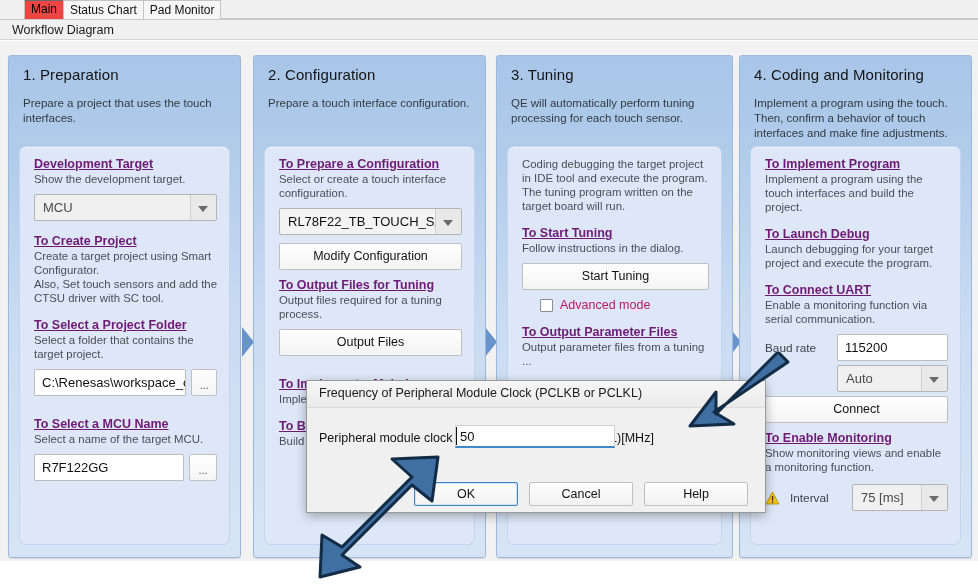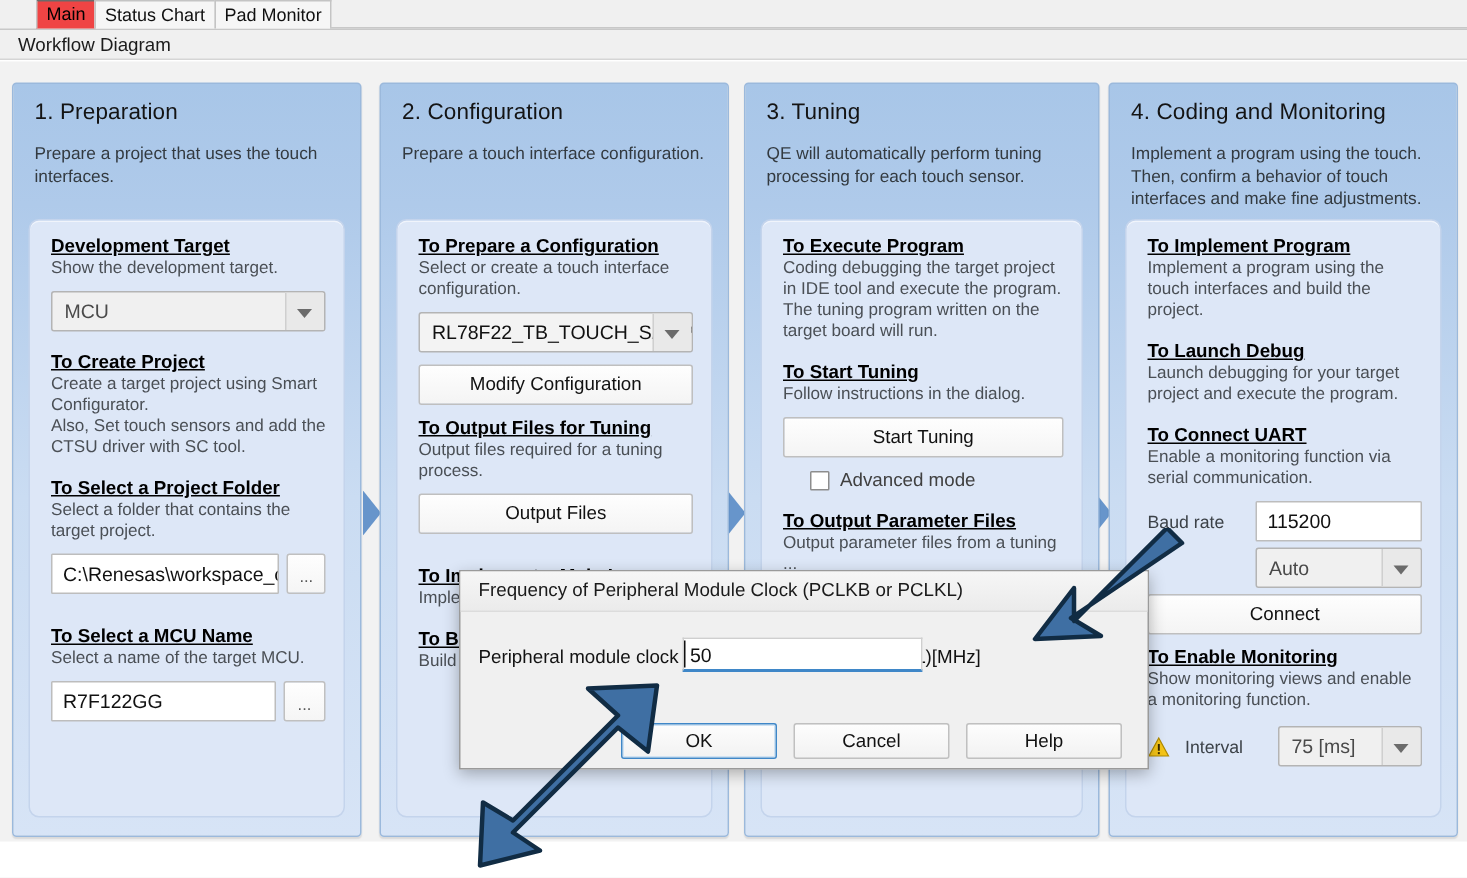--- a/index.html
+++ b/index.html
@@ -90,21 +90,21 @@
     border:1px solid #c4d4ec;
     border-radius:7px;
     box-shadow: inset 0 1px 0 rgba(255,255,255,0.55);
   }
   .panel-inner { position:absolute; left:14px; right:12px; top:10px; }
 
   h4.hdr {
     margin:0 0 1px 0;
     font-size:12.5px;
     font-weight:bold;
-    color:#000000;
+    color:#701a75;
     text-decoration:underline;
   }
   p.sub {
     margin:0;
     font-size:11.4px;
     color:#4a4f55;
     line-height:14px;
   }
   .gap { height:13px; }
   .gap-s { height:8px; }
@@ -167,21 +167,21 @@
     text-align:center; line-height:30px;
   }
   .field-row { display:flex; gap:5px; }
   .field-row .textfield { flex:1 1 auto; }
 
   .check-row { display:flex; align-items:center; gap:7px; padding-left:18px; }
   .checkbox {
     width:13px; height:13px;
     background:#fff; border:1px solid #8d8d8d; border-radius:1px;
   }
-  .check-label { font-size:12.5px; color:#404040; }
+  .check-label { font-size:12.5px; color:#be185d; }
 
   .labeled { display:flex; align-items:center; gap:10px; }
   .labeled .lbl { font-size:11.8px; color:#3c4248; width:62px; flex:0 0 auto;}
   .labeled .ctl { flex:1 1 auto; }
 
   .warnicon {
     width:15px; height:14px; flex:0 0 auto; position:relative;
   }
 
   
@@ -342,21 +342,20 @@
         <p class="sub">Build the project.</p>
       </div>
     </div>
   </div>
 
   <div class="col" id="col3">
     <div class="col-title">3. Tuning</div>
     <div class="col-desc">QE will automatically perform tuning processing for each touch sensor.</div>
     <div class="panel">
       <div class="panel-inner">
-        <h4 class="hdr">To Execute Program</h4>
         <p class="sub">Coding debugging the target project in IDE tool and execute the program. The tuning program written on the target board will run.</p>
         <div class="gap"></div>
 
         <h4 class="hdr">To Start Tuning</h4>
         <p class="sub">Follow instructions in the dialog.</p>
         <div class="gap-s"></div>
         <div class="btn">Start Tuning</div>
         <div class="gap-s"></div>
         <div class="check-row">
           <span class="checkbox"></span>

